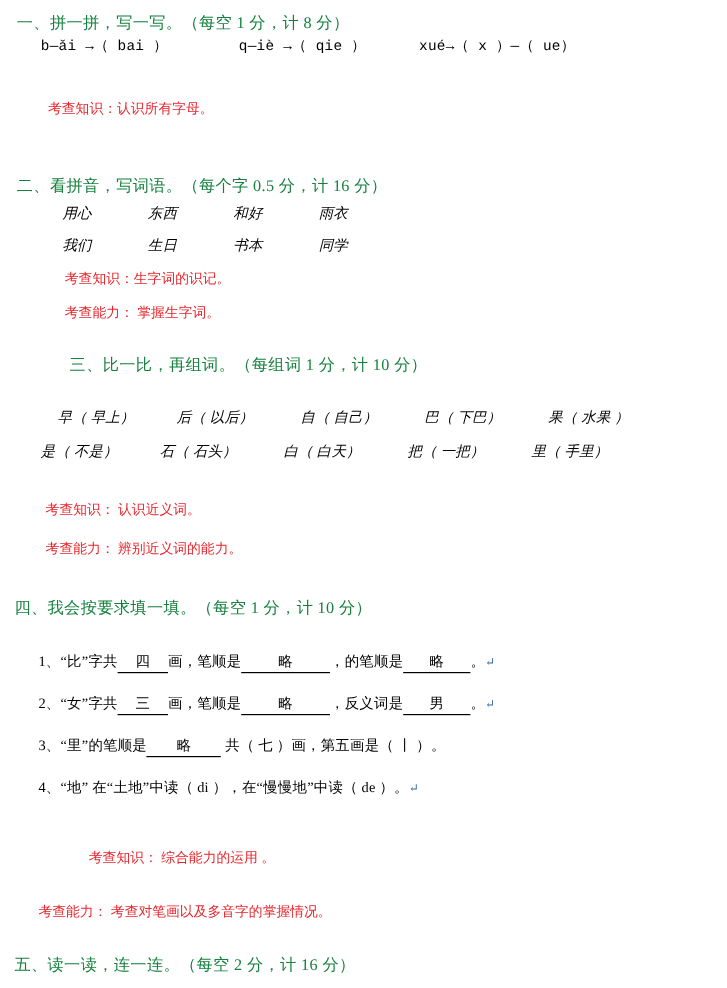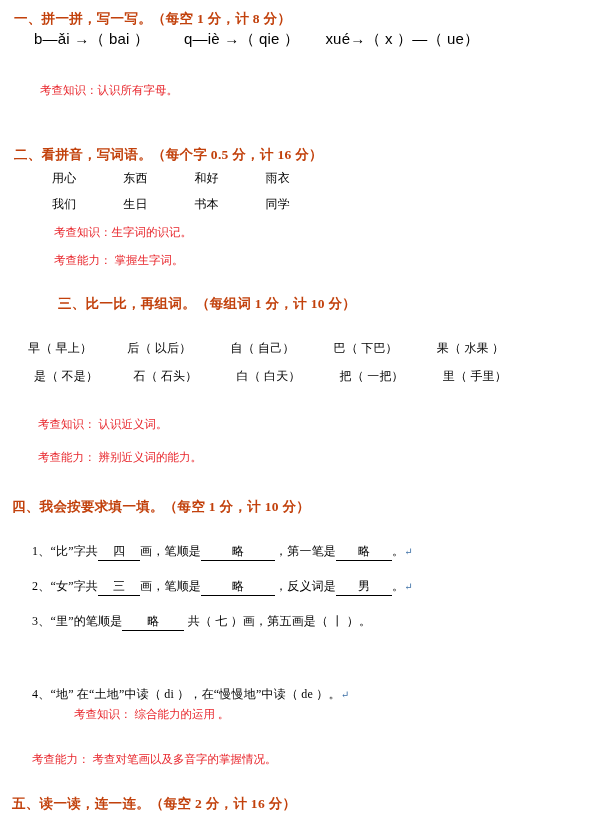--- a/index.html
+++ b/index.html
@@ -16,43 +16,43 @@
     overflow: hidden;
   }
   .page {
     position: relative;
     width: 606px;
     height: 823px;
     padding: 0;
     box-sizing: border-box;
   }
   .sec-head {
-    font-weight: bold;
+    font-weight: normal;
     font-size: 13.5px;
-    color: #c2410c;
+    color: #15803d;
     letter-spacing: 0.3px;
   }
   .note {
     color: #e8262c;
     font-size: 11.5px;
     font-family: "Liberation Serif", "DejaVu Serif", serif;
   }
   .note .lbl {
     color: #e8262c;
   }
   .line {
     white-space: pre;
   }
   .row {
     font-size: 12px;
     letter-spacing: 0.2px;
   }
   .mono {
-    font-family: Liberation Sans, sans-serif;
-    font-size: 15px;
+    font-family: Liberation Mono, monospace;
+    font-size: 12px;
   }
   .pilcrow {
     color: #3a6ea5;
     font-size: 10px;
   }
 
   
   #sec1-head { position: absolute; left: 14px; top: 10px; }
   #sec1-l1 { position: absolute; left: 34px; top: 30px; }
   #sec1-l2 { position: absolute; left: 48px; top: 54px; }
@@ -61,47 +61,47 @@
 
   
   #sec2-head { position: absolute; left: 14px; top: 146px; }
   #sec2-l1 { position: absolute; left: 52px; top: 170px; }
   #sec2-l2 { position: absolute; left: 52px; top: 196px; }
   #sec2-n1 { position: absolute; left: 54px; top: 225px; }
   #sec2-n2 { position: absolute; left: 54px; top: 253px; }
 
   
   #sec3-head { position: absolute; left: 22px; top: 295px; margin-left: 36px; }
-  #sec3-l1 { position: absolute; left: 28px; top: 340px; }
+  #sec3-l1 { position: absolute; left: 48px; top: 340px; }
   #sec3-l2 { position: absolute; left: 34px; top: 368px; }
   #sec3-n1 { position: absolute; left: 38px; top: 417px; }
   #sec3-n2 { position: absolute; left: 38px; top: 450px; }
 
   
   #sec4-head { position: absolute; left: 12px; top: 498px; }
   #sec4-q1 { position: absolute; left: 32px; top: 543px; }
   #sec4-q2 { position: absolute; left: 32px; top: 578px; }
   #sec4-q3 { position: absolute; left: 32px; top: 613px; }
-  #sec4-q4 { position: absolute; left: 32px; top: 686px; text-align: right; }
+  #sec4-q4 { position: absolute; left: 32px; top: 648px; text-align: right; }
   #sec4-n1 { position: absolute; left: 38px; top: 707px; margin-left: 36px; }
   #sec4-n2 { position: absolute; left: 32px; top: 752px; }
 
   
   #sec5-head { position: absolute; left: 12px; top: 795px; }
 
   .blank {
     display: inline-block;
     border-bottom: 1px solid #000;
     text-align: center;
   }
   .w40 { width: 42px; }
   .w60 { width: 62px; }
   .w70 { width: 74px; }
   .w55 { width: 56px; }
-  .sp { display: inline-block; }
+  .sp { display: inline-block; font-style: italic; }
 </style>
 </head>
 <body>
 
 <div class="page">
 
   <div class="sec-head" id="sec1-head">一、拼一拼，写一写。（每空 1 分，计 8 分）</div>
   <div class="row mono line" id="sec1-l1">b—ǎi →（ bai ）        q—iè →（ qie ）      xué→（ x ）—（ ue）</div>
   <div class="note" id="sec1-n1">
     <span class="lbl">考查知识：</span><span>认识所有字母。</span>
@@ -145,21 +145,21 @@
   <div class="note" id="sec3-n1">
     <span class="lbl">考查知识：</span>&nbsp;<span>认识近义词。</span>
   </div>
   <div class="note" id="sec3-n2">
     <span class="lbl">考查能力：</span>&nbsp;<span>辨别近义词的能力。</span>
   </div>
 
   <div class="sec-head" id="sec4-head">四、我会按要求填一填。（每空 1 分，计 10 分）</div>
 
   <div class="row" id="sec4-q1">
-    <span>1、</span><span>“比”字共</span><span class="blank w40">四</span><span>画，笔顺是</span><span class="blank w70">略</span><span>，第一笔是</span><span class="blank w55">略</span><span>。</span><span class="pilcrow">↵</span>
+    <span>1、</span><span>“比”字共</span><span class="blank w40">四</span><span>画，笔顺是</span><span class="blank w70">略</span><span>，的笔顺是</span><span class="blank w55">略</span><span>。</span><span class="pilcrow">↵</span>
   </div>
 
   <div class="row" id="sec4-q2">
     <span>2、</span><span>“女”字共</span><span class="blank w40">三</span><span>画，笔顺是</span><span class="blank w70">略</span><span>，反义词是</span><span class="blank w55">男</span><span>。</span><span class="pilcrow">↵</span>
   </div>
 
   <div class="row" id="sec4-q3">
     <span>3、</span><span>“里”的笔顺是</span><span class="blank w60">略</span>&nbsp;<span>共（ 七 ）画，第五画是（ 丨 ）。</span>
   </div>
 

